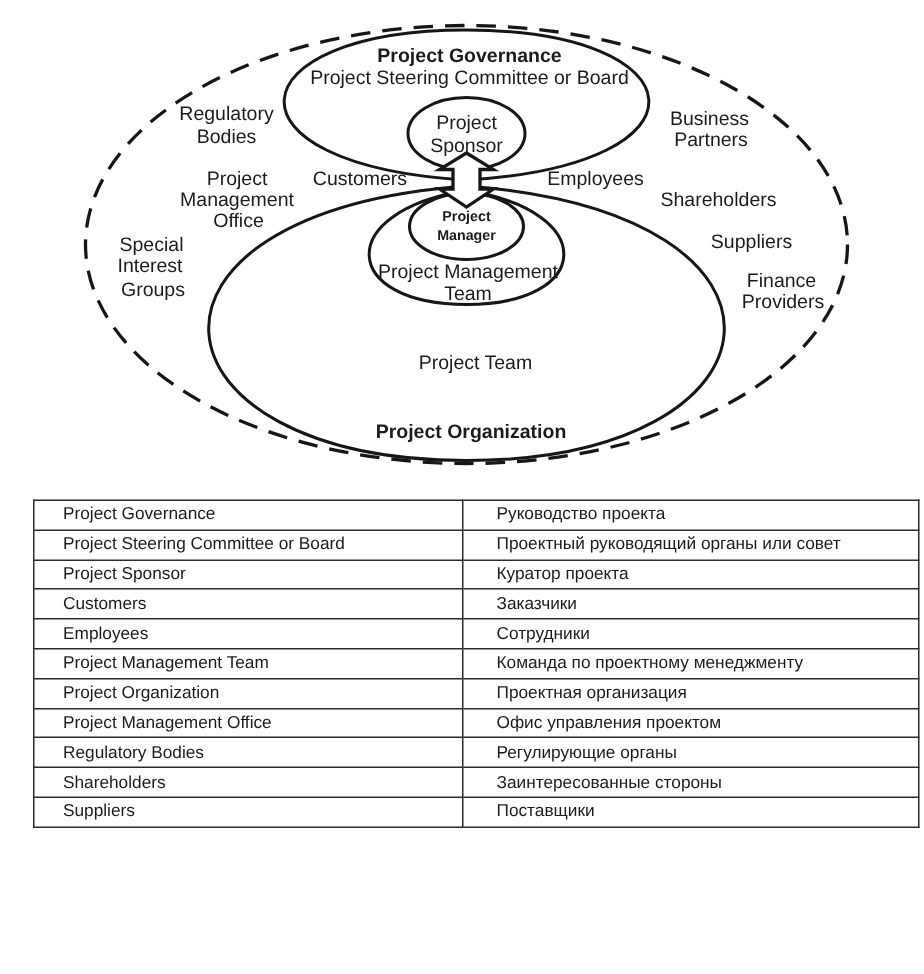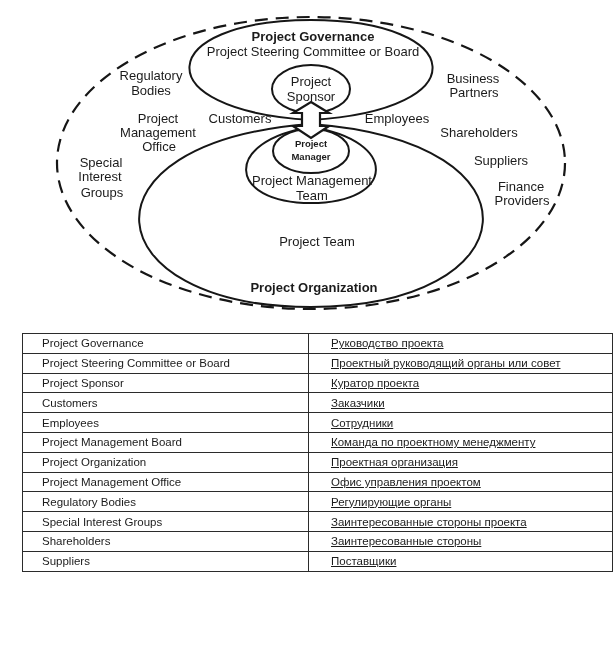--- a/index.html
+++ b/index.html
@@ -29,21 +29,21 @@
   table.xlat td {
     border:1.5px solid #2b2b2b;
     height:18.8px;
     font-size:11.5px;
     color:#1b1b1b;
     padding:0 2px 0 19px;
     vertical-align:middle;
     white-space:nowrap;
     overflow:hidden;
   }
-  table.xlat td.ru { padding-left:22px;text-decoration:underline; }
+  table.xlat td.ru { padding-left:22px; }
   col.c1 { width:286px; }
   col.c2 { width:304px; }
 </style>
 </head>
 <body>
 
 <div class="diagram-wrap">
   <svg width="616" height="333" viewBox="0 0 616 333">
 
     <ellipse cx="311" cy="163" rx="254" ry="146" fill="none" stroke="#161616" stroke-width="2.2" stroke-dasharray="13 8"></ellipse>
@@ -116,40 +116,36 @@
       </tr>
     <tr>
         <td>Customers</td>
         <td class="ru">Заказчики</td>
       </tr>
     <tr>
         <td>Employees</td>
         <td class="ru">Сотрудники</td>
       </tr>
     <tr>
-        <td>Project Management Board</td>
+        <td>Project Management Team</td>
         <td class="ru">Команда по проектному менеджменту</td>
       </tr>
     <tr>
         <td>Project Organization</td>
         <td class="ru">Проектная организация</td>
       </tr>
     <tr>
         <td>Project Management Office</td>
         <td class="ru">Офис управления проектом</td>
       </tr>
     <tr>
         <td>Regulatory Bodies</td>
         <td class="ru">Регулирующие органы</td>
       </tr>
     <tr>
-        <td>Special Interest Groups</td>
-        <td class="ru">Заинтересованные стороны проекта</td>
-      </tr>
-    <tr>
         <td>Shareholders</td>
         <td class="ru">Заинтересованные стороны</td>
       </tr>
     <tr>
         <td>Suppliers</td>
         <td class="ru">Поставщики</td>
       </tr>
   </tbody>
 </table>
 

